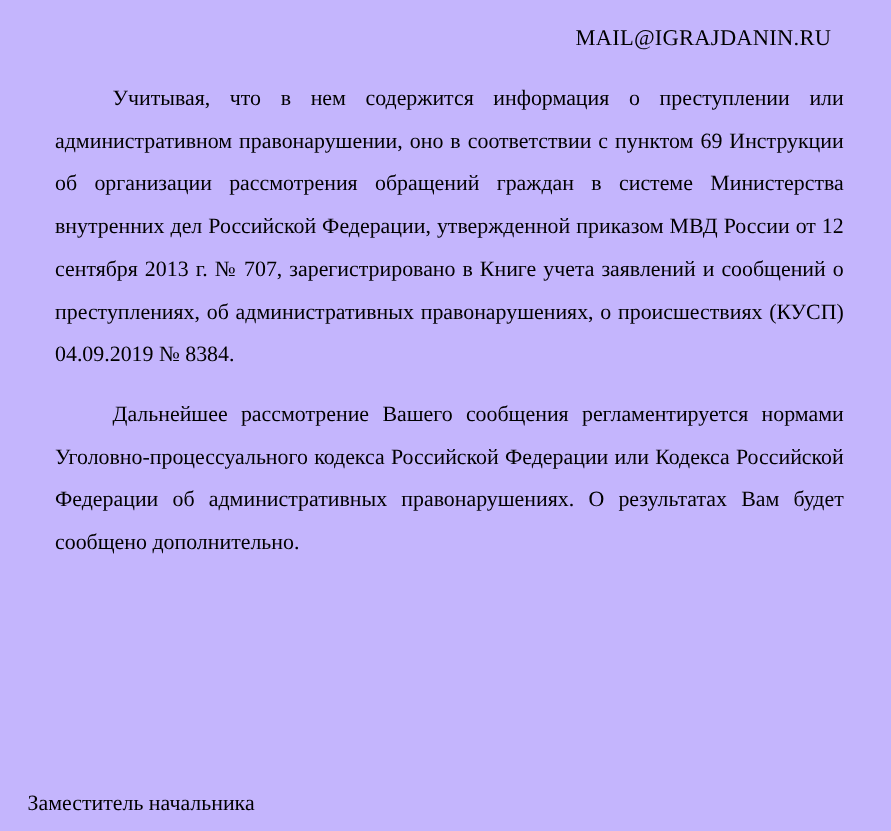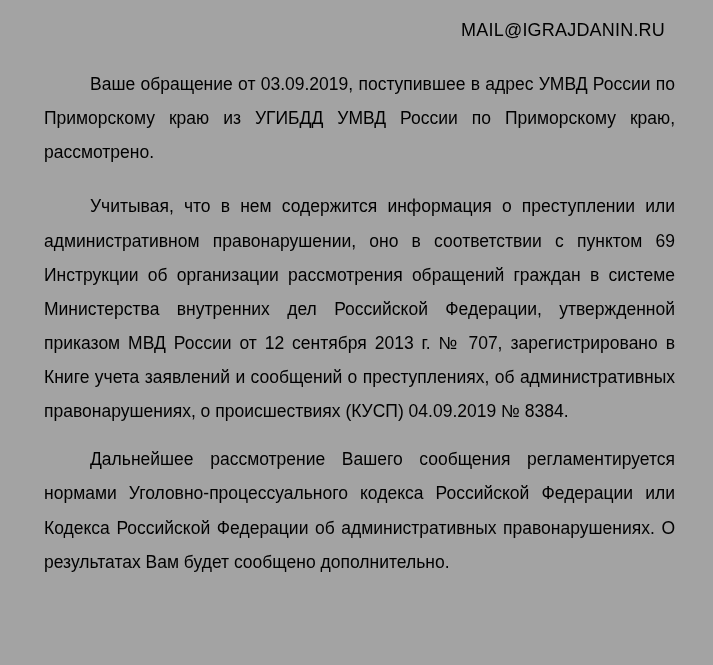--- a/index.html
+++ b/index.html
@@ -4,22 +4,22 @@
 <style>
   html, body {
     margin: 0;
     padding: 0;
     background: #ffffff;
   }
   .page {
     position: relative;
     width: 713px;
     height: 665px;
-    background: #a3a3a3;
-    font-family: Liberation Sans, sans-serif;
+    background: #c4b5fd;
+    font-family: Liberation Serif, serif;
     color: #000000;
     overflow: hidden;
     box-sizing: border-box;
   }
   .doc-body {
     padding: 14px 38px 0 44px;
     box-sizing: border-box;
   }
   .header-email {
     text-align: right;
@@ -64,23 +64,23 @@
 </style>
 </head>
 <body>
 
 <div class="page">
   <div class="doc-body">
 
     <div class="header-email">MAIL@IGRAJDANIN.RU</div>
 
 
-    <p class="para p1">Ваше обращение от 03.09.2019, поступившее в адрес УМВД России по Приморскому краю из УГИБДД УМВД России по Приморскому краю, рассмотрено.</p>
 
     <p class="para p2">Учитывая, что в нем содержится информация о преступлении или административном правонарушении, оно в соответствии с пунктом 69 Инструкции об организации рассмотрения обращений граждан в системе Министерства внутренних дел Российской Федерации, утвержденной приказом МВД России от 12 сентября 2013 г. № 707, зарегистрировано в Книге учета заявлений и сообщений о преступлениях, об административных правонарушениях, о происшествиях (КУСП) 04.09.2019 № 8384.</p>
 
     <p class="para p3">Дальнейшее рассмотрение Вашего сообщения регламентируется нормами Уголовно-процессуального кодекса Российской Федерации или Кодекса Российской Федерации об административных правонарушениях. О результатах Вам будет сообщено дополнительно.</p>
 
   </div>
 
   <div class="footer">
+    <span class="role">Заместитель начальника</span>
   </div>
 </div>
 
 </body></html>

